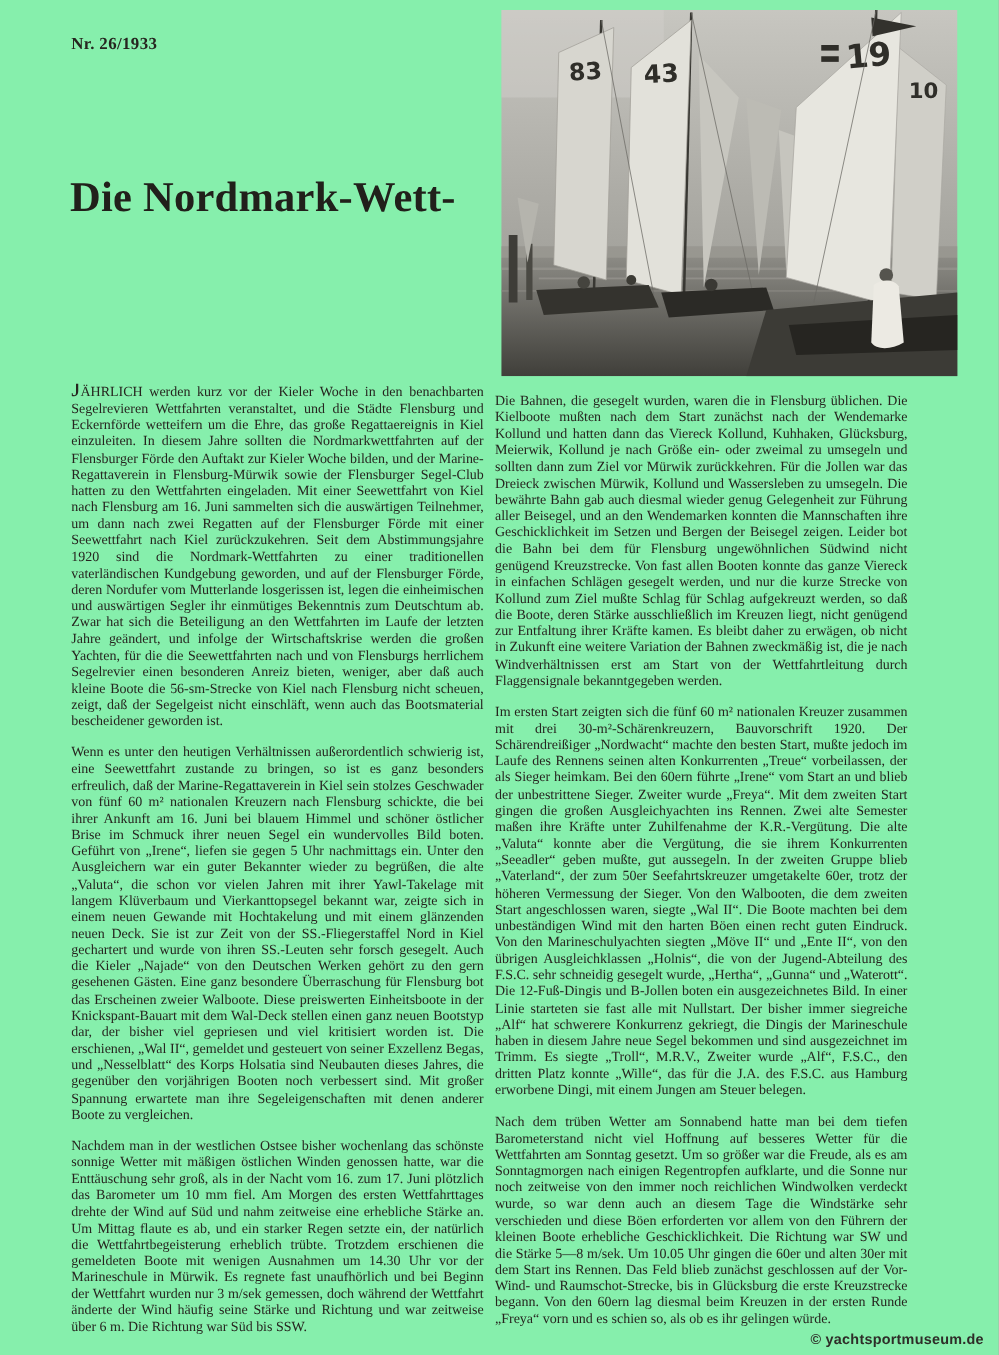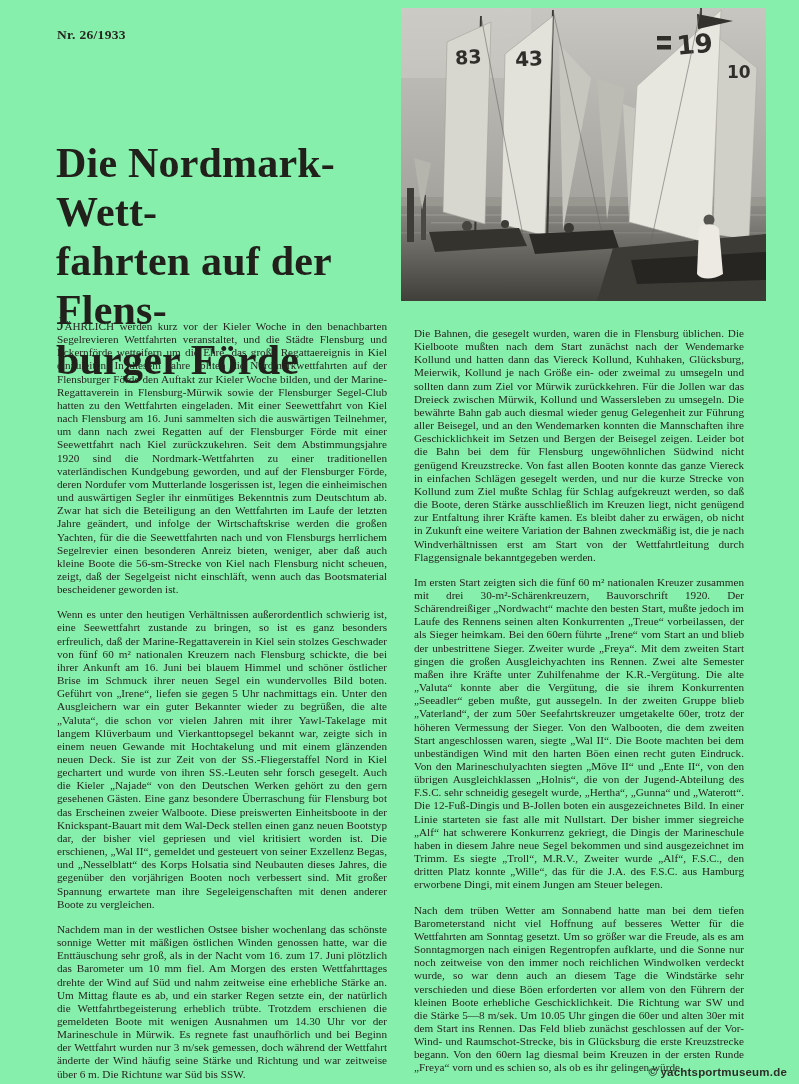--- a/index.html
+++ b/index.html
@@ -6,32 +6,32 @@
   .page{
     position:relative;width:799px;height:1084px;margin:0 auto;
     background:#86efac;overflow:hidden;
     font-family:"Liberation Serif", serif;color:#26251f;
   }
   .issue{position:absolute;left:57px;top:27px;font-size:13.5px;font-weight:700;letter-spacing:.3px;}
   .photo{position:absolute;left:401px;top:8px;width:365px;height:293px;}
   .photo svg{display:block;width:100%;height:100%;}
   .title{
     position:absolute;left:56px;top:96px;width:350px;
-    font-size:42px;line-height:1.17;font-weight:700;letter-spacing:.2px;color:#21201b;margin-top:43px;
+    font-size:34px;line-height:1.17;font-weight:700;letter-spacing:.2px;color:#21201b;margin-top:43px;
   }
   .lead{
     position:absolute;left:57px;top:261px;width:336px;
     font-size:11.4px;font-weight:700;line-height:14.5px;color:#21201b;
   }
   .col{position:absolute;width:330px;overflow:hidden;}
   .col-left{left:57px;top:307px;height:771px;}
-  .col-right{left:414px;top:315px;height:769px;}
+  .col-right{left:396px;top:315px;height:769px;}
   .col p{
     font-size:11.2px;line-height:13.15px;text-align:justify;
-    margin:12px 0 12px;color:#26251f;
+    margin:0 0 12px;color:#26251f;
   }
   .col-left p.first::first-letter{font-size:19px;line-height:10px;}
   .watermark{
     position:absolute;right:12px;bottom:6px;
     font-family:"Liberation Sans", sans-serif;font-size:11.5px;color:#2e2d28;letter-spacing:.2px;font-weight:bold;
   }
   .sail-num{font-family:"DejaVu Sans", sans-serif;font-weight:bold;fill:#2f2e29;}
 </style>
 </head>
 <body>
@@ -122,22 +122,21 @@
 
       <g>
         <circle cx="308" cy="212" r="5.5" fill="#55544e"></circle>
         <path d="M298,220 C304,215 314,215 318,221 L322,266 C312,272 300,272 296,266 Z" fill="#eceae3"></path>
       </g>
     </svg>
   </div>
 
   <h1 class="title">
     <span>Die Nordmark-Wett-</span><br>
-    <span>fahrten auf der Flens-</span><br>
-    <span>burger Förde</span>
+    <br>
   </h1>
 
 
   <div class="col col-left">
     <p class="first">JÄHRLICH werden kurz vor der Kieler Woche in den benachbarten Segelrevieren Wettfahrten veranstaltet, und die Städte Flensburg und Eckernförde wetteifern um die Ehre, das große Regattaereignis in Kiel einzuleiten. In diesem Jahre sollten die Nordmarkwettfahrten auf der Flensburger Förde den Auftakt zur Kieler Woche bilden, und der Marine-Regattaverein in Flensburg-Mürwik sowie der Flensburger Segel-Club hatten zu den Wettfahrten eingeladen. Mit einer Seewettfahrt von Kiel nach Flensburg am 16. Juni sammelten sich die auswärtigen Teilnehmer, um dann nach zwei Regatten auf der Flensburger Förde mit einer Seewettfahrt nach Kiel zurückzukehren. Seit dem Abstimmungsjahre 1920 sind die Nordmark-Wettfahrten zu einer traditionellen vaterländischen Kundgebung geworden, und auf der Flensburger Förde, deren Nordufer vom Mutterlande losgerissen ist, legen die einheimischen und auswärtigen Segler ihr einmütiges Bekenntnis zum Deutschtum ab. Zwar hat sich die Beteiligung an den Wettfahrten im Laufe der letzten Jahre geändert, und infolge der Wirtschaftskrise werden die großen Yachten, für die die Seewettfahrten nach und von Flensburgs herrlichem Segelrevier einen besonderen Anreiz bieten, weniger, aber daß auch kleine Boote die 56-sm-Strecke von Kiel nach Flensburg nicht scheuen, zeigt, daß der Segelgeist nicht einschläft, wenn auch das Bootsmaterial bescheidener geworden ist.</p>
     <p>Wenn es unter den heutigen Verhältnissen außerordentlich schwierig ist, eine Seewettfahrt zustande zu bringen, so ist es ganz besonders erfreulich, daß der Marine-Regattaverein in Kiel sein stolzes Geschwader von fünf 60 m² nationalen Kreuzern nach Flensburg schickte, die bei ihrer Ankunft am 16. Juni bei blauem Himmel und schöner östlicher Brise im Schmuck ihrer neuen Segel ein wundervolles Bild boten. Geführt von „Irene“, liefen sie gegen 5 Uhr nachmittags ein. Unter den Ausgleichern war ein guter Bekannter wieder zu begrüßen, die alte „Valuta“, die schon vor vielen Jahren mit ihrer Yawl-Takelage mit langem Klüverbaum und Vierkanttopsegel bekannt war, zeigte sich in einem neuen Gewande mit Hochtakelung und mit einem glänzenden neuen Deck. Sie ist zur Zeit von der SS.-Fliegerstaffel Nord in Kiel gechartert und wurde von ihren SS.-Leuten sehr forsch gesegelt. Auch die Kieler „Najade“ von den Deutschen Werken gehört zu den gern gesehenen Gästen. Eine ganz besondere Überraschung für Flensburg bot das Erscheinen zweier Walboote. Diese preiswerten Einheitsboote in der Knickspant-Bauart mit dem Wal-Deck stellen einen ganz neuen Bootstyp dar, der bisher viel gepriesen und viel kritisiert worden ist. Die erschienen, „Wal II“, gemeldet und gesteuert von seiner Exzellenz Begas, und „Nesselblatt“ des Korps Holsatia sind Neubauten dieses Jahres, die gegenüber den vorjährigen Booten noch verbessert sind. Mit großer Spannung erwartete man ihre Segeleigenschaften mit denen anderer Boote zu vergleichen.</p>
     <p>Nachdem man in der westlichen Ostsee bisher wochenlang das schönste sonnige Wetter mit mäßigen östlichen Winden genossen hatte, war die Enttäuschung sehr groß, als in der Nacht vom 16. zum 17. Juni plötzlich das Barometer um 10 mm fiel. Am Morgen des ersten Wettfahrttages drehte der Wind auf Süd und nahm zeitweise eine erhebliche Stärke an. Um Mittag flaute es ab, und ein starker Regen setzte ein, der natürlich die Wettfahrtbegeisterung erheblich trübte. Trotzdem erschienen die gemeldeten Boote mit wenigen Ausnahmen um 14.30 Uhr vor der Marineschule in Mürwik. Es regnete fast unaufhörlich und bei Beginn der Wettfahrt wurden nur 3 m/sek gemessen, doch während der Wettfahrt änderte der Wind häufig seine Stärke und Richtung und war zeitweise über 6 m. Die Richtung war Süd bis SSW.</p>
   </div>
 
   <div class="col col-right">

